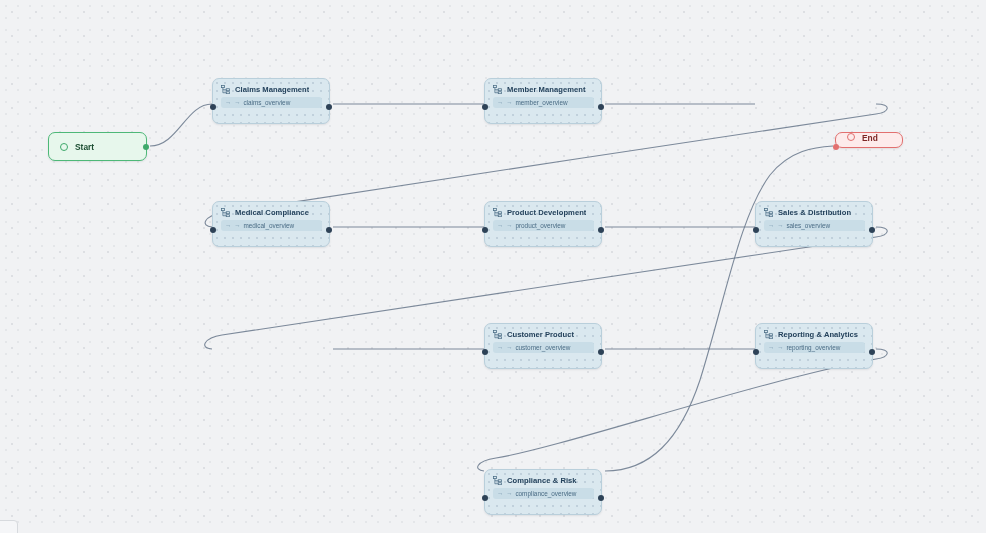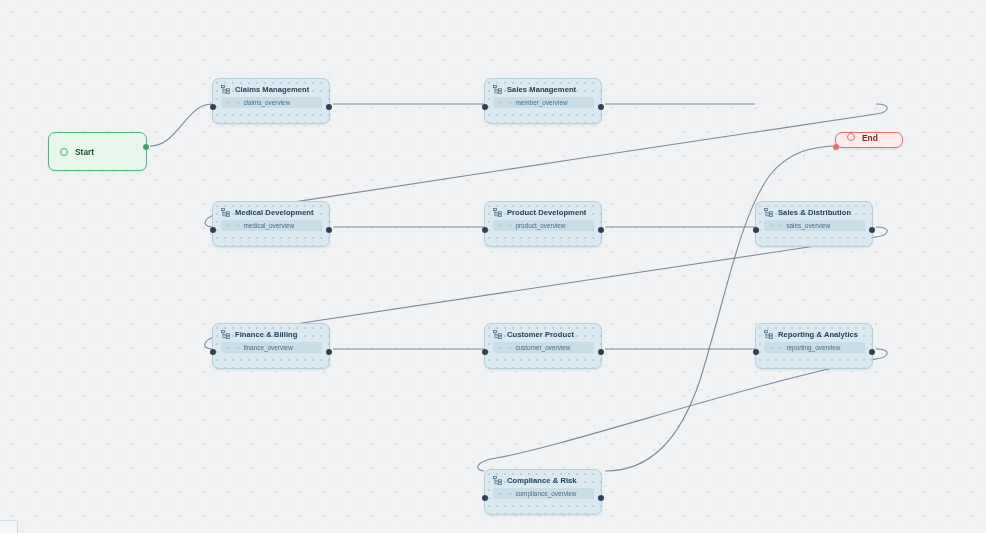--- a/index.html
+++ b/index.html
@@ -56,21 +56,21 @@
   
   .port{
     position:absolute;width:6px;height:6px;border-radius:50%;
     background:#2e4257;top:25px;
   }
   .port.in{left:-3px;}
   .port.out{right:-3px;}
 
   
   .start-node{
-    left:48px;top:132px;width:99px;height:39px;
+    left:48px;top:132px;width:99px;height:29px;
     background:#e7f7ec;border:1.4px solid #4eb878;border-radius:7px;
     display:flex;align-items:center;gap:7px;padding-left:11px;
     box-sizing:border-box;
     box-shadow:0 1px 2px rgba(35,80,55,.10);
   }
   .start-node .lbl{font-size:8.4px;font-weight:bold;color:#1d4f33;}
   .circle-icon{
     width:8px;height:8px;border-radius:50%;
     border:1.4px solid #3fa96b;box-sizing:border-box;flex:none;
   }
@@ -163,41 +163,41 @@
   </div>
 
   <div class="node proc-node" style="left:484px;top:78px;">
     <div class="node-head">
       <svg class="hier-icon" width="9" height="9" viewBox="0 0 12 12">
         <rect x="0.5" y="0.5" width="4" height="3" fill="none" stroke="#4a6c85" stroke-width="1"></rect>
         <rect x="7" y="5" width="4.2" height="2.6" fill="none" stroke="#4a6c85" stroke-width="1"></rect>
         <rect x="7" y="9" width="4.2" height="2.6" fill="none" stroke="#4a6c85" stroke-width="1"></rect>
         <path d="M2.5,3.5 L2.5,10.3 L7,10.3 M2.5,6.3 L7,6.3" fill="none" stroke="#4a6c85" stroke-width="1"></path>
       </svg>
-      <span class="node-title">Sales Management</span>
+      <span class="node-title">Member Management</span>
     </div>
     <div class="node-field">
       <span class="arrow-glyph">→</span>
       <span class="arrow-glyph">→</span>
       <span class="node-field-text">member_overview</span>
     </div>
     <span class="port in"></span>
     <span class="port out"></span>
   </div>
 
 
   <div class="node proc-node" style="left:212px;top:201px;">
     <div class="node-head">
       <svg class="hier-icon" width="9" height="9" viewBox="0 0 12 12">
         <rect x="0.5" y="0.5" width="4" height="3" fill="none" stroke="#4a6c85" stroke-width="1"></rect>
         <rect x="7" y="5" width="4.2" height="2.6" fill="none" stroke="#4a6c85" stroke-width="1"></rect>
         <rect x="7" y="9" width="4.2" height="2.6" fill="none" stroke="#4a6c85" stroke-width="1"></rect>
         <path d="M2.5,3.5 L2.5,10.3 L7,10.3 M2.5,6.3 L7,6.3" fill="none" stroke="#4a6c85" stroke-width="1"></path>
       </svg>
-      <span class="node-title">Medical Development</span>
+      <span class="node-title">Medical Compliance</span>
     </div>
     <div class="node-field">
       <span class="arrow-glyph">→</span>
       <span class="arrow-glyph">→</span>
       <span class="node-field-text">medical_overview</span>
     </div>
     <span class="port in"></span>
     <span class="port out"></span>
   </div>
 
@@ -232,38 +232,20 @@
     </div>
     <div class="node-field">
       <span class="arrow-glyph">→</span>
       <span class="arrow-glyph">→</span>
       <span class="node-field-text">sales_overview</span>
     </div>
     <span class="port in"></span>
     <span class="port out"></span>
   </div>
 
-  <div class="node proc-node" style="left:212px;top:323px;">
-    <div class="node-head">
-      <svg class="hier-icon" width="9" height="9" viewBox="0 0 12 12">
-        <rect x="0.5" y="0.5" width="4" height="3" fill="none" stroke="#4a6c85" stroke-width="1"></rect>
-        <rect x="7" y="5" width="4.2" height="2.6" fill="none" stroke="#4a6c85" stroke-width="1"></rect>
-        <rect x="7" y="9" width="4.2" height="2.6" fill="none" stroke="#4a6c85" stroke-width="1"></rect>
-        <path d="M2.5,3.5 L2.5,10.3 L7,10.3 M2.5,6.3 L7,6.3" fill="none" stroke="#4a6c85" stroke-width="1"></path>
-      </svg>
-      <span class="node-title">Finance &amp; Billing</span>
-    </div>
-    <div class="node-field">
-      <span class="arrow-glyph">→</span>
-      <span class="arrow-glyph">→</span>
-      <span class="node-field-text">finance_overview</span>
-    </div>
-    <span class="port in"></span>
-    <span class="port out"></span>
-  </div>
 
   <div class="node proc-node" style="left:484px;top:323px;">
     <div class="node-head">
       <svg class="hier-icon" width="9" height="9" viewBox="0 0 12 12">
         <rect x="0.5" y="0.5" width="4" height="3" fill="none" stroke="#4a6c85" stroke-width="1"></rect>
         <rect x="7" y="5" width="4.2" height="2.6" fill="none" stroke="#4a6c85" stroke-width="1"></rect>
         <rect x="7" y="9" width="4.2" height="2.6" fill="none" stroke="#4a6c85" stroke-width="1"></rect>
         <path d="M2.5,3.5 L2.5,10.3 L7,10.3 M2.5,6.3 L7,6.3" fill="none" stroke="#4a6c85" stroke-width="1"></path>
       </svg>
       <span class="node-title">Customer Product</span>

